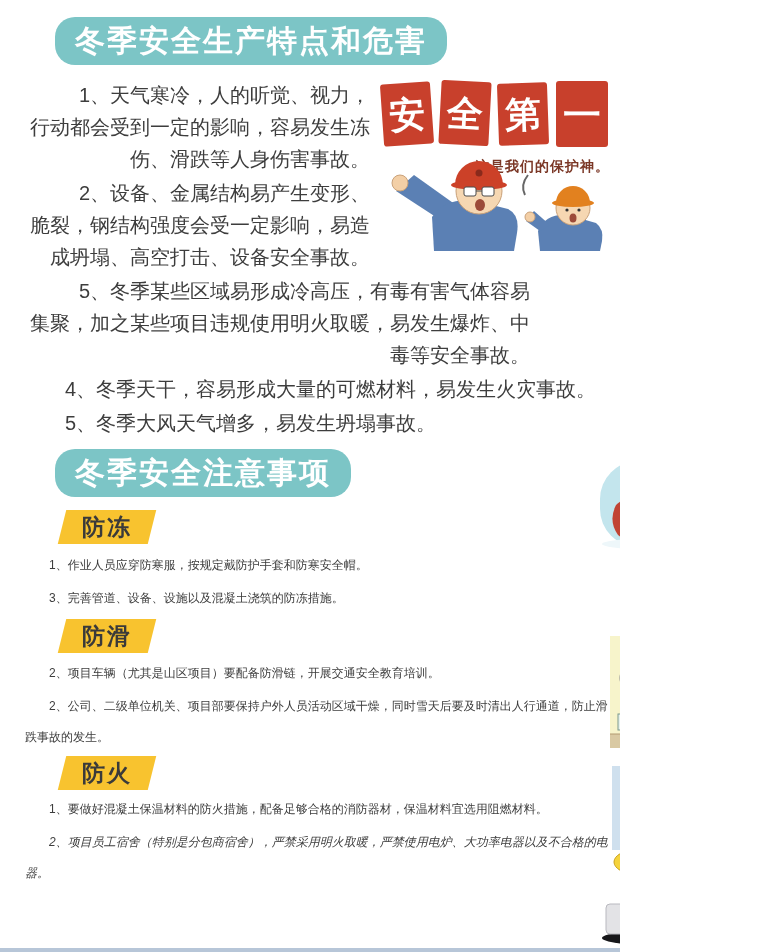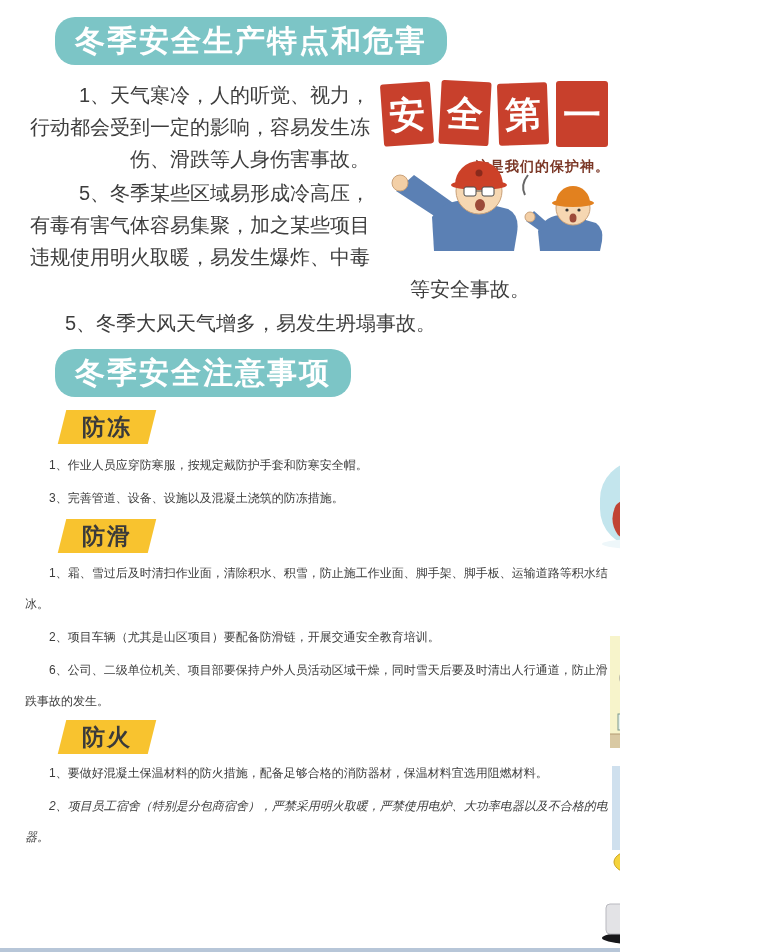--- a/index.html
+++ b/index.html
@@ -82,43 +82,44 @@
           <circle cx="193" cy="129" r="17" fill="#f6d7b2" stroke="#c9a078"></circle>
           <path d="M176,124 a17,17 0 0 1 34,0 Z" fill="#e2811f"></path>
           <ellipse cx="193" cy="124" rx="21" ry="4" fill="#e2811f"></ellipse>
           <circle cx="187" cy="131" r="1.6" fill="#333333"></circle>
           <circle cx="199" cy="131" r="1.6" fill="#333333"></circle>
           <ellipse cx="193" cy="139" rx="3.5" ry="4.5" fill="#9c4a38"></ellipse>
         </g>
       </svg>
     </div>
     <p class="para mw505">1、天气寒冷，人的听觉、视力，行动都会受到一定的影响，容易发生冻伤、滑跌等人身伤害事故。</p>
+    <p class="para mw505">2、设备、金属结构易产生变形、脆裂，钢结构强度会受一定影响，易造成坍塌、高空打击、设备安全事故。</p>
     <p class="para mw505">5、冬季某些区域易形成冷高压，有毒有害气体容易集聚，加之某些项目违规使用明火取暖，易发生爆炸、中毒等安全事故。</p>
+    <p class="para">4、冬季天干，容易形成大量的可燃材料，易发生火灾事故。</p>
     <p class="para">5、冬季大风天气增多，易发生坍塌事故。</p>
   </div>
 
   <div class="banner-row b2">
     <div class="banner">冬季安全注意事项</div>
   </div>
 
   <div class="label-row ld1">
     <div class="sub-label"><span>防冻</span></div>
   </div>
   <div class="sub-items si1">
     <p class="sub-para">1、作业人员应穿防寒服，按规定戴防护手套和防寒安全帽。</p>
     <p class="sub-para">3、完善管道、设备、设施以及混凝土浇筑的防冻措施。</p>
   </div>
 
   <div class="label-row ld2">
     <div class="sub-label"><span>防滑</span></div>
   </div>
   <div class="sub-items">
-    <p class="sub-para">1、霜、雪过后及时清扫作业面，清除积水、积雪，防止施工作业面、脚手架、脚手板、运输道路等积水结冰。</p>
     <p class="sub-para mw585">2、项目车辆（尤其是山区项目）要配备防滑链，开展交通安全教育培训。</p>
-    <p class="sub-para mw585">6、公司、二级单位机关、项目部要保持户外人员活动区域干燥，同时雪天后要及时清出人行通道，防止滑跌事故的发生。</p>
+    <p class="sub-para mw585">2、公司、二级单位机关、项目部要保持户外人员活动区域干燥，同时雪天后要及时清出人行通道，防止滑跌事故的发生。</p>
   </div>
 
   <div class="label-row ld3">
     <div class="sub-label"><span>防火</span></div>
   </div>
   <div class="sub-items si3">
     <p class="sub-para mw585">1、要做好混凝土保温材料的防火措施，配备足够合格的消防器材，保温材料宜选用阻燃材料。</p>
     <p class="sub-para mw608">2、项目员工宿舍（特别是分包商宿舍），严禁采用明火取暖，严禁使用电炉、大功率电器以及不合格的电器。</p>
   </div>
 

